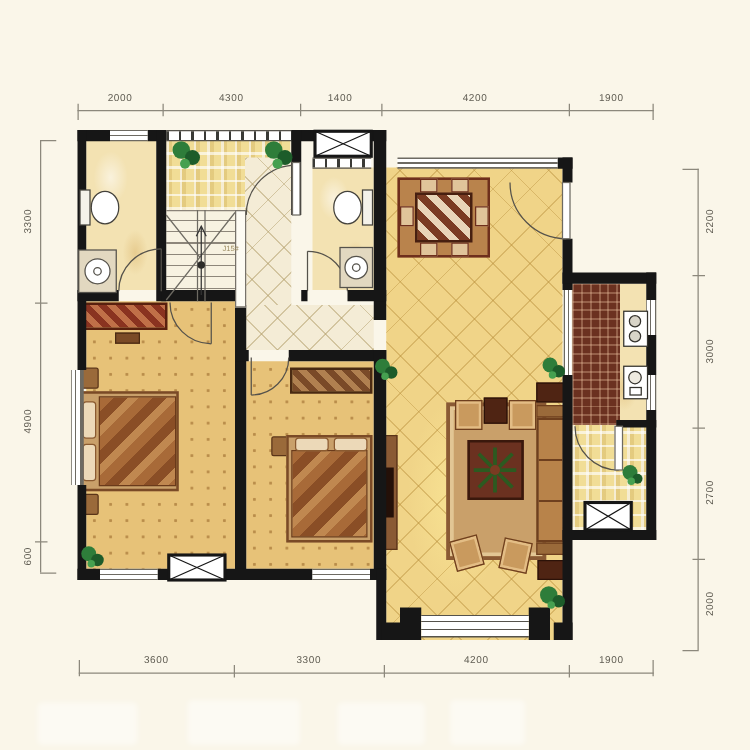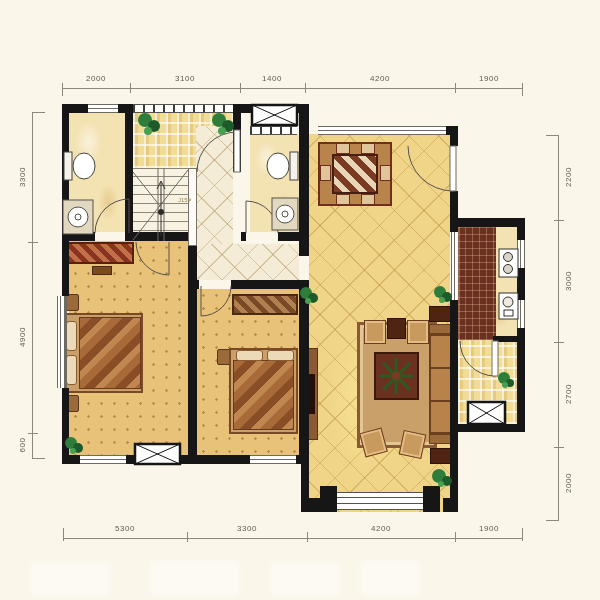--- a/index.html
+++ b/index.html
@@ -301,32 +301,32 @@
   <span class="tag" style="left:178px;top:197px;">J15#</span>
 
   <div class="dline" style="left:62px;top:88px;width:461px;height:1px;"></div>
   <div class="dline" style="left:62px;top:83px;width:1px;height:13px;"></div>
   <div class="dline" style="left:130px;top:83px;width:1px;height:10px;"></div>
   <div class="dline" style="left:240px;top:83px;width:1px;height:10px;"></div>
   <div class="dline" style="left:305px;top:83px;width:1px;height:10px;"></div>
   <div class="dline" style="left:455px;top:83px;width:1px;height:10px;"></div>
   <div class="dline" style="left:522px;top:83px;width:1px;height:13px;"></div>
   <span class="dlab" style="left:96px;top:78px;">2000</span>
-  <span class="dlab" style="left:185px;top:78px;">3100</span>
+  <span class="dlab" style="left:185px;top:78px;">4300</span>
   <span class="dlab" style="left:272px;top:78px;">1400</span>
   <span class="dlab" style="left:380px;top:78px;">4200</span>
   <span class="dlab" style="left:489px;top:78px;">1900</span>
 
   <div class="dline" style="left:63px;top:538px;width:460px;height:1px;"></div>
   <div class="dline" style="left:63px;top:528px;width:1px;height:13px;"></div>
   <div class="dline" style="left:187px;top:532px;width:1px;height:10px;"></div>
   <div class="dline" style="left:307px;top:532px;width:1px;height:10px;"></div>
   <div class="dline" style="left:455px;top:532px;width:1px;height:10px;"></div>
   <div class="dline" style="left:522px;top:528px;width:1px;height:13px;"></div>
-  <span class="dlab" style="left:125px;top:528px;">5300</span>
+  <span class="dlab" style="left:125px;top:528px;">3600</span>
   <span class="dlab" style="left:247px;top:528px;">3300</span>
   <span class="dlab" style="left:381px;top:528px;">4200</span>
   <span class="dlab" style="left:489px;top:528px;">1900</span>
 
   <div class="dline" style="left:32px;top:112px;width:1px;height:346px;"></div>
   <div class="dline" style="left:32px;top:112px;width:13px;height:1px;"></div>
   <div class="dline" style="left:28px;top:242px;width:10px;height:1px;"></div>
   <div class="dline" style="left:28px;top:433px;width:10px;height:1px;"></div>
   <div class="dline" style="left:32px;top:458px;width:13px;height:1px;"></div>
   <span class="dlabv" style="left:22px;top:177px;">3300</span>

